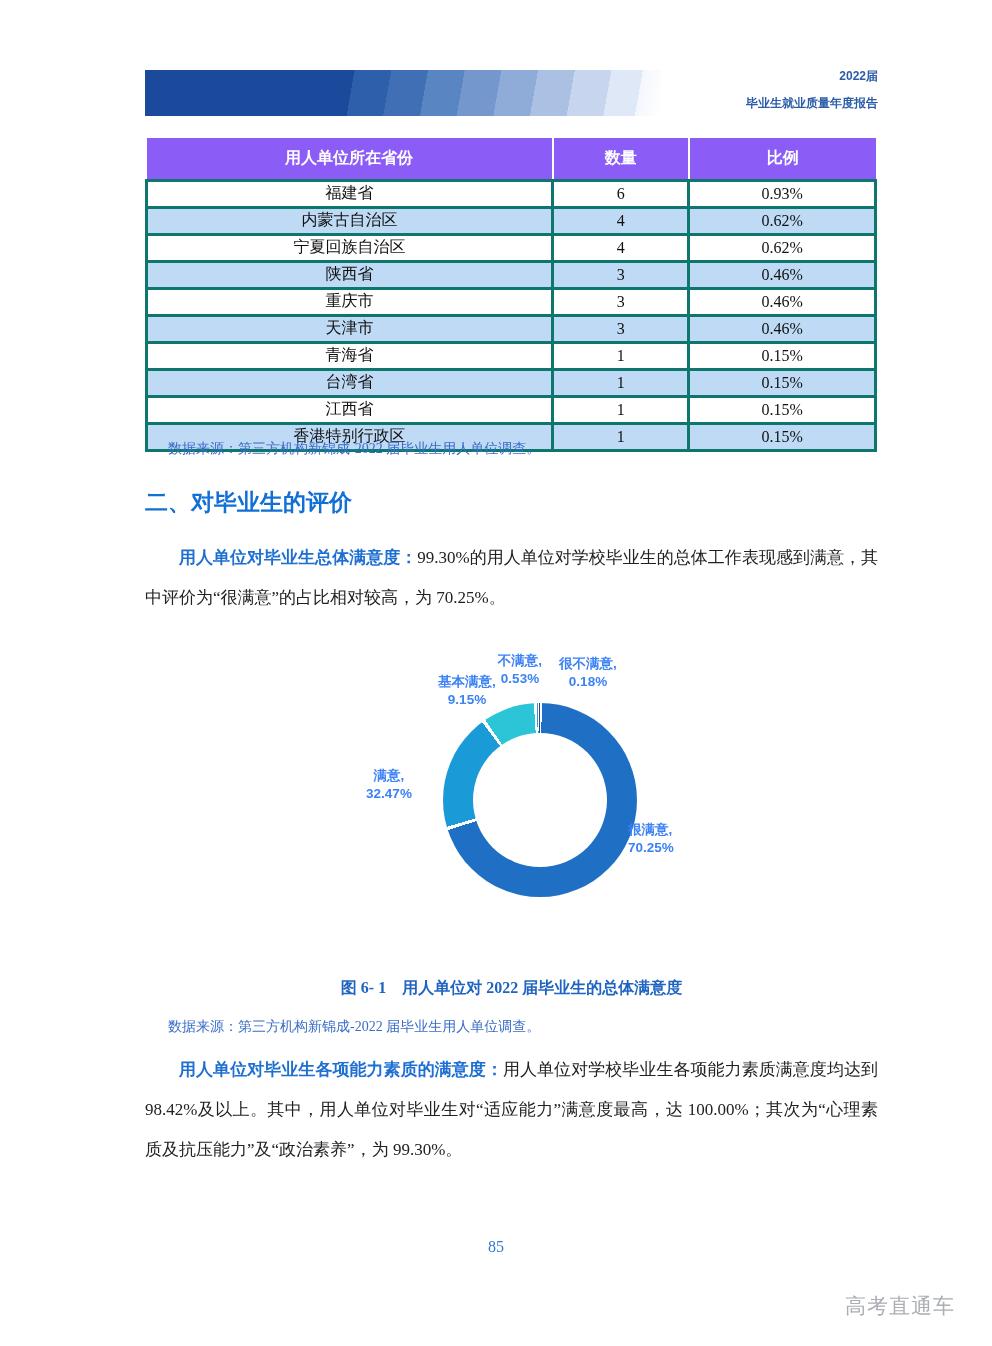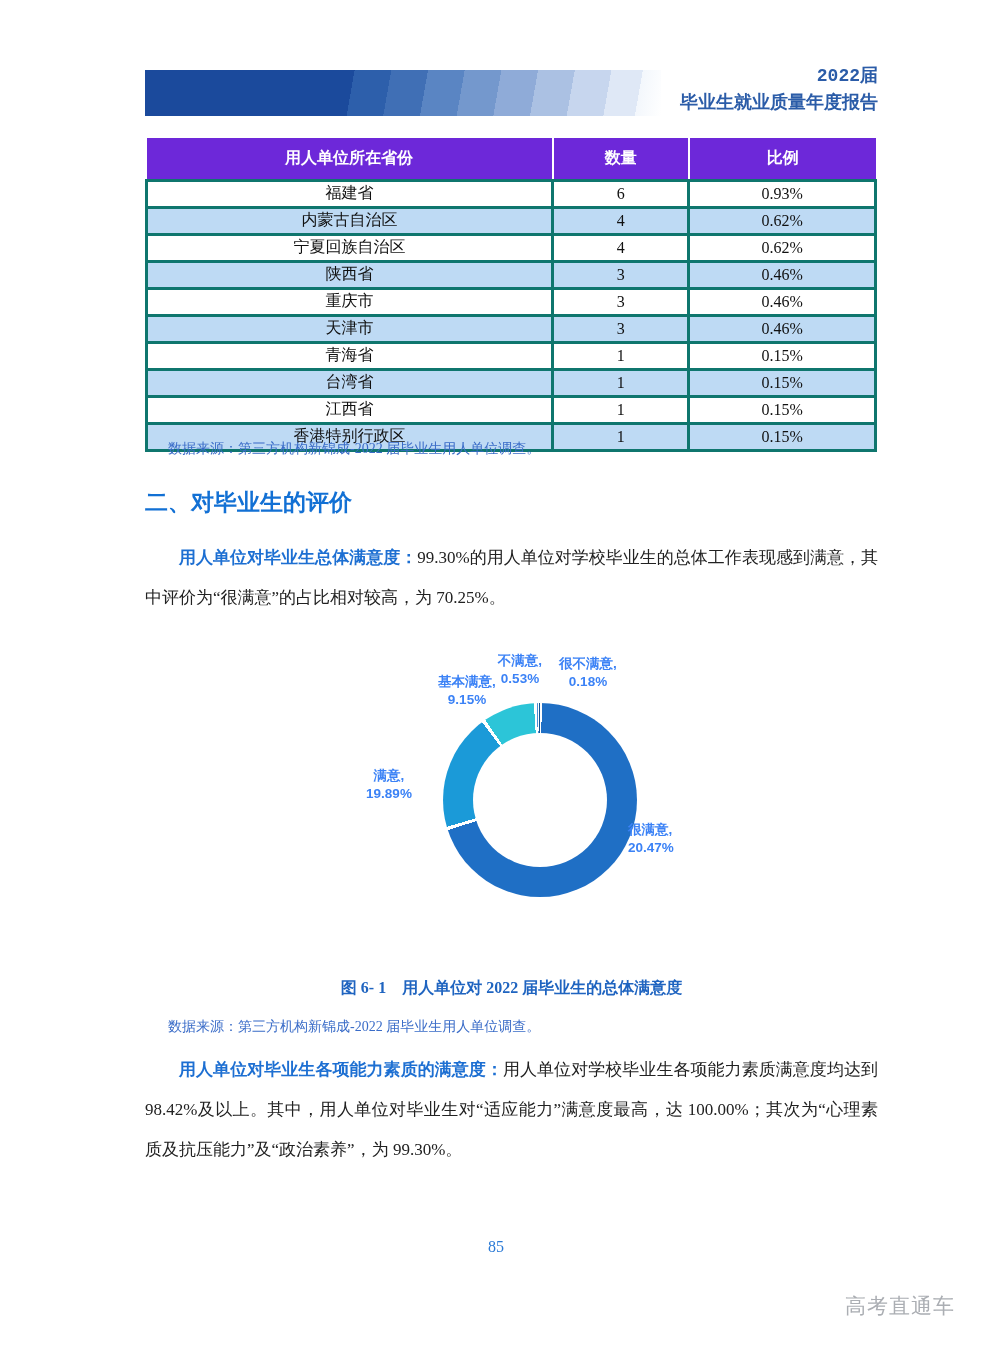--- a/index.html
+++ b/index.html
@@ -29,40 +29,40 @@
       #abc1e3 75%, #abc1e3 82%,
       #c7d6ee 82%, #c7d6ee 89%,
       #dfe8f6 89%, #dfe8f6 95%,
       #f3f7fc 95%, #ffffff 100%);
   }
   .band-title {
     position: absolute;
     left: 560px; top: 63px;
     width: 318px;
     text-align: right;
-    font-family: Liberation Mono, monospace;
+    font-family: Liberation Sans, sans-serif;
     font-weight: bold;
     color: #2b5ca8;
-    font-size: 18px;
+    font-size: 12px;
     line-height: 27px;
   }
 
   
   .province-table {
     position: absolute;
     left: 145px; top: 138px;
     width: 732px;
     border-collapse: collapse;
     table-layout: fixed;
   }
   .province-table col.c0 { width: 55.7%; }
   .province-table col.c1 { width: 18.7%; }
   .province-table col.c2 { width: 25.6%; }
   .province-table th {
-    background: #6d28d9;
+    background: #8b5cf6;
     color: #ffffff;
     font-family: "Liberation Sans", "DejaVu Sans", sans-serif;
     font-weight: bold;
     font-size: 16px;
     height: 42px;
     border-right: 2px solid #ffffff;
   }
   .province-table th:last-child { border-right: none; }
   .province-table td {
     text-align: center;
@@ -258,25 +258,25 @@
   <div class="section-heading">二、对毕业生的评价</div>
 
   <p class="para para-1"><span class="lead">用人单位对毕业生总体满意度：</span><span>99.30%的用人单位对学校毕业生的总体工作表现感到满意，其中评价为“很满意”的占比相对较高，为 70.25%。</span></p>
 
   <div class="chart-area">
     <div class="donut" style="background: conic-gradient(rgb(255, 255, 255) 0deg, rgb(255, 255, 255) 1.1deg, rgb(31, 111, 197) 1.1deg, rgb(31, 111, 197) 251.8deg, rgb(255, 255, 255) 251.8deg, rgb(255, 255, 255) 252.9deg, rgb(255, 255, 255) 252.9deg, rgb(255, 255, 255) 254deg, rgb(27, 154, 216) 254deg, rgb(27, 154, 216) 323.404deg, rgb(255, 255, 255) 323.404deg, rgb(255, 255, 255) 324.504deg, rgb(255, 255, 255) 324.504deg, rgb(255, 255, 255) 325.604deg, rgb(44, 197, 216) 325.604deg, rgb(44, 197, 216) 356.344deg, rgb(255, 255, 255) 356.344deg, rgb(255, 255, 255) 357.444deg, rgb(255, 255, 255) 357.444deg, rgb(255, 255, 255) 358.048deg, rgb(74, 144, 217) 358.048deg, rgb(74, 144, 217) 358.748deg, rgb(255, 255, 255) 358.748deg, rgb(255, 255, 255) 359.352deg, rgb(255, 255, 255) 359.352deg, rgb(255, 255, 255) 359.326deg, rgb(22, 84, 143) 359.326deg, rgb(22, 84, 143) 360.026deg, rgb(255, 255, 255) 360.026deg, rgb(255, 255, 255) 360deg);">
       <div class="donut-hole"></div>
     </div>
     <div class="slice-label lbl-0">
       <div>很满意,</div>
-      <div>20.47%</div>
+      <div>70.25%</div>
     </div>
     <div class="slice-label lbl-1">
       <div>满意,</div>
-      <div>19.89%</div>
+      <div>32.47%</div>
     </div>
     <div class="slice-label lbl-2">
       <div>基本满意,</div>
       <div>9.15%</div>
     </div>
     <div class="slice-label lbl-3">
       <div>不满意,</div>
       <div>0.53%</div>
     </div>
     <div class="slice-label lbl-4">

